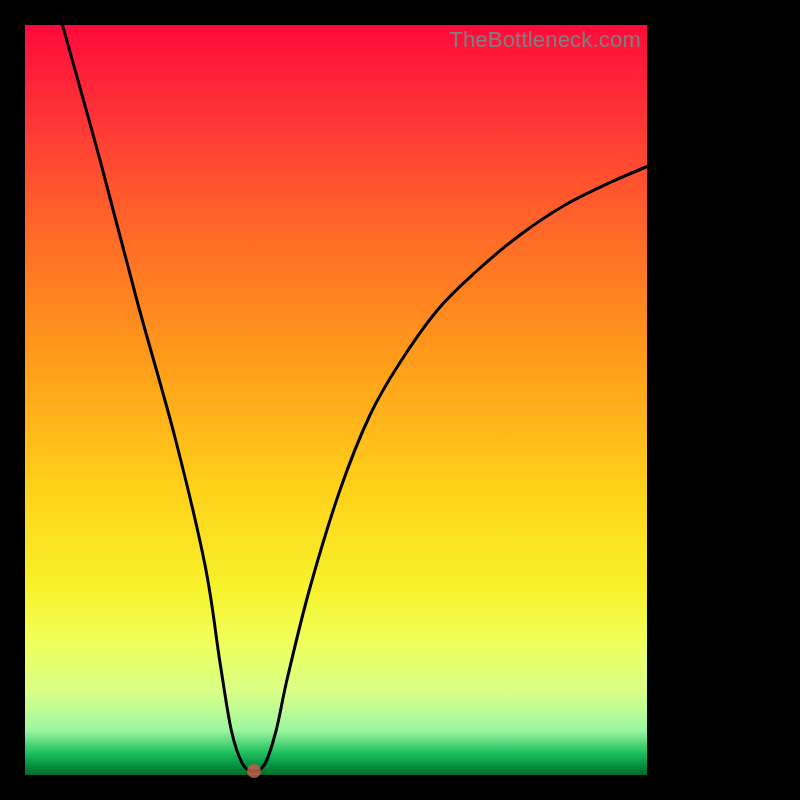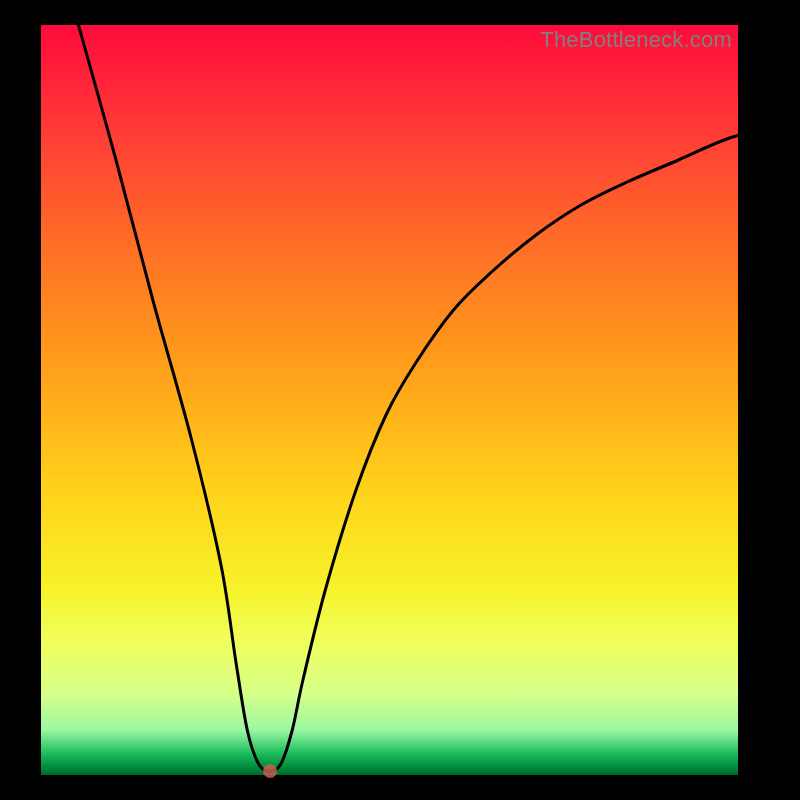--- a/index.html
+++ b/index.html
@@ -16,39 +16,38 @@
     top: 0;
     left: 0;
     width: 800px;
     height: 800px;
     background: #000;
   }
   .plot-area {
     position: absolute;
     top: 25px;
     left: 25px;
-    width: 697px;
+    width: 622px;
     height: 750px;
     
     background: linear-gradient(to bottom,
       #ff0a3a 0%,
       #ff1f3a 6%,
       #ff3e35 15%,
       #ff6a28 28%,
       #ff9a1a 44%,
       #ffd21a 62%,
       #f7f22a 75%,
       #f0ff5a 82%,
       #d8ff88 89%,
       #9cf7a2 94%,
       #20c060 97%,
       #008a3c 99%,
       #006a28 100%
     );
-    margin-left: 16px;
   }
   .watermark {
     position: absolute;
     top: 2px;
     right: 6px;
     color: #808080;
     font-size: 22px;
     letter-spacing: 0.2px;
     font-weight: 400;
     user-select: none;

